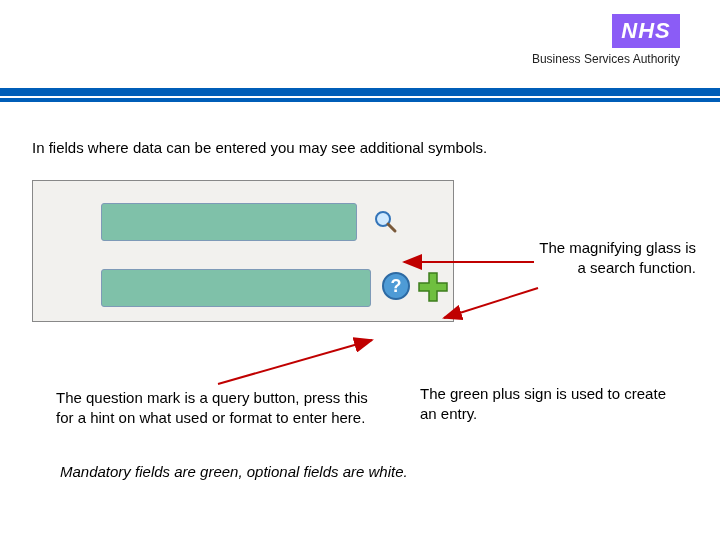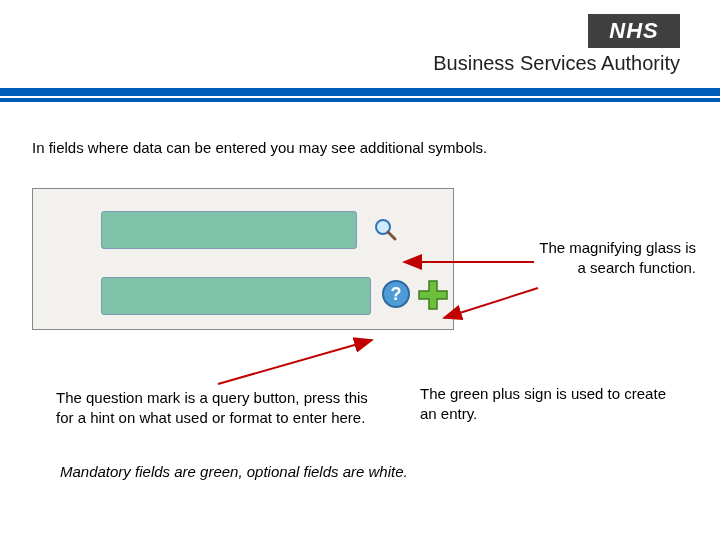--- a/index.html
+++ b/index.html
@@ -1,25 +1,25 @@
 <!DOCTYPE html>
 <html><head>
 <meta charset="utf-8">
 <style>
   html,body{margin:0;padding:0;width:720px;height:540px;font-family:Arial,Helvetica,sans-serif;background:#fff;color:#000;}
   .header{position:relative;height:95px;}
-  .nhs-logo{position:absolute;right:40px;top:14px;width:92px;height:34px;background:#404040;color:#fff;font-weight:bold;font-style:italic;text-align:center;line-height:34px;font-size:22px;letter-spacing:1px;}
-  .bsa{position:absolute;right:40px;top:52px;font-size:20px;color:#222;}
+  .nhs-logo{position:absolute;right:40px;top:14px;width:68px;height:34px;background:#8b5cf6;color:#fff;font-weight:bold;font-style:italic;text-align:center;line-height:34px;font-size:22px;letter-spacing:1px;}
+  .bsa{position:absolute;right:40px;top:52px;font-size:12px;color:#222;}
   .banner{position:absolute;left:0;right:0;top:88px;height:14px;}
   .banner .bar1{height:8px;background:#005eb8;}
   .banner .bar2{height:2px;background:#fff;}
   .banner .bar3{height:4px;background:#005eb8;}
   .content{padding:34px 32px 0 32px;}
   h1{margin:0 0 10px 0;font-size:40px;font-weight:400;color:#1f3e74;}
-  .intro{font-size:15px;margin:10px 0 32px 0;}
+  .intro{font-size:15px;margin:10px 0 24px 0;}
   .ui-box{border:1px solid #888;width:420px;height:140px;background:#f2f1ee;position:relative;}
   .field{position:absolute;left:68px;height:36px;width:254px;border:1px solid #7e9ab7;border-radius:3px;background:#7fc1a9;}
   .field1{top:22px;width:254px;}
   .field2{top:88px;width:268px;}
   .icon{position:absolute;}
   .mag-icon{left:340px;top:28px;}
   .help-icon{left:348px;top:90px;}
   .plus-icon{left:384px;top:90px;}
   .caption{position:absolute;font-size:15px;line-height:1.3;}
   .caption-mag{left:536px;top:238px;width:160px;text-align:right;}

